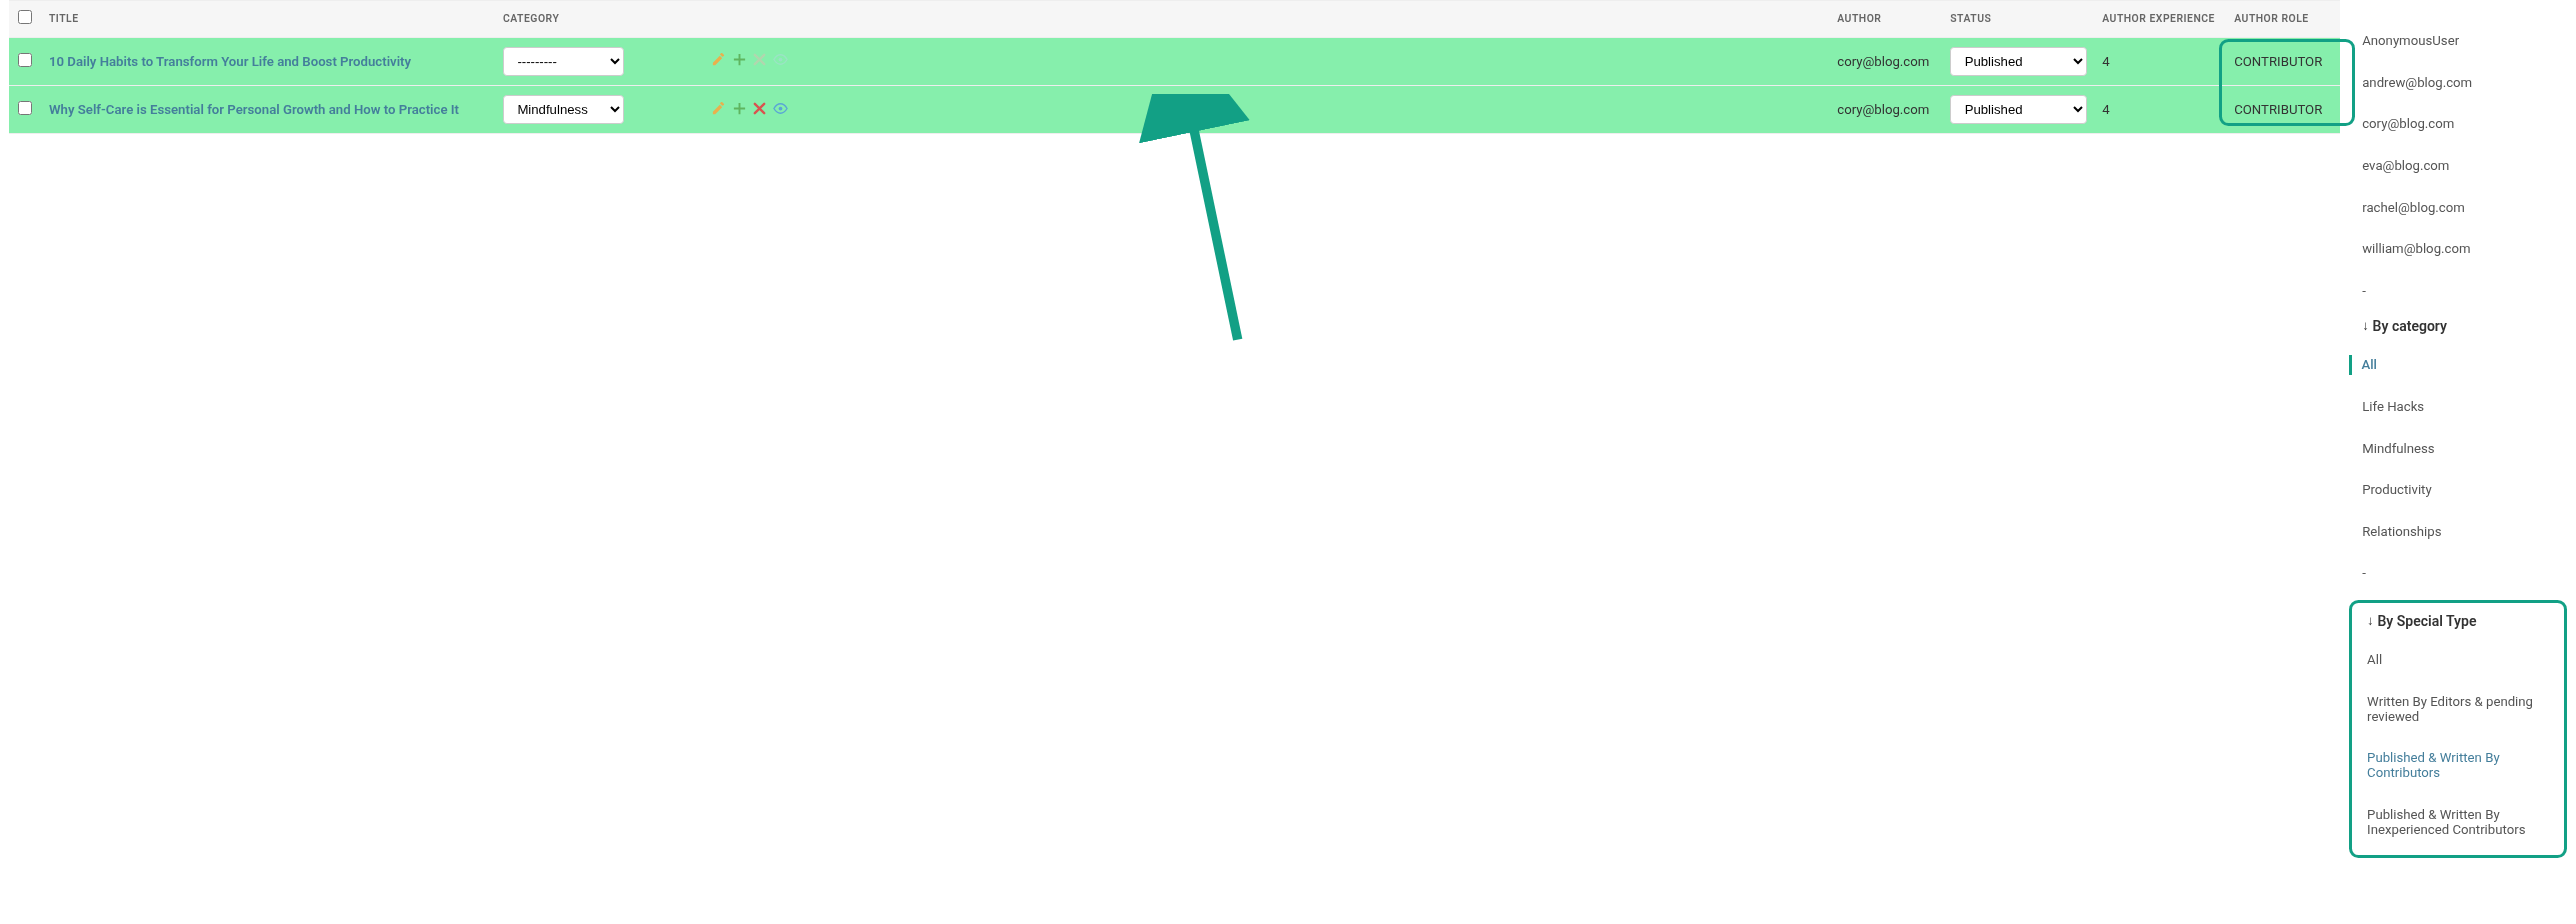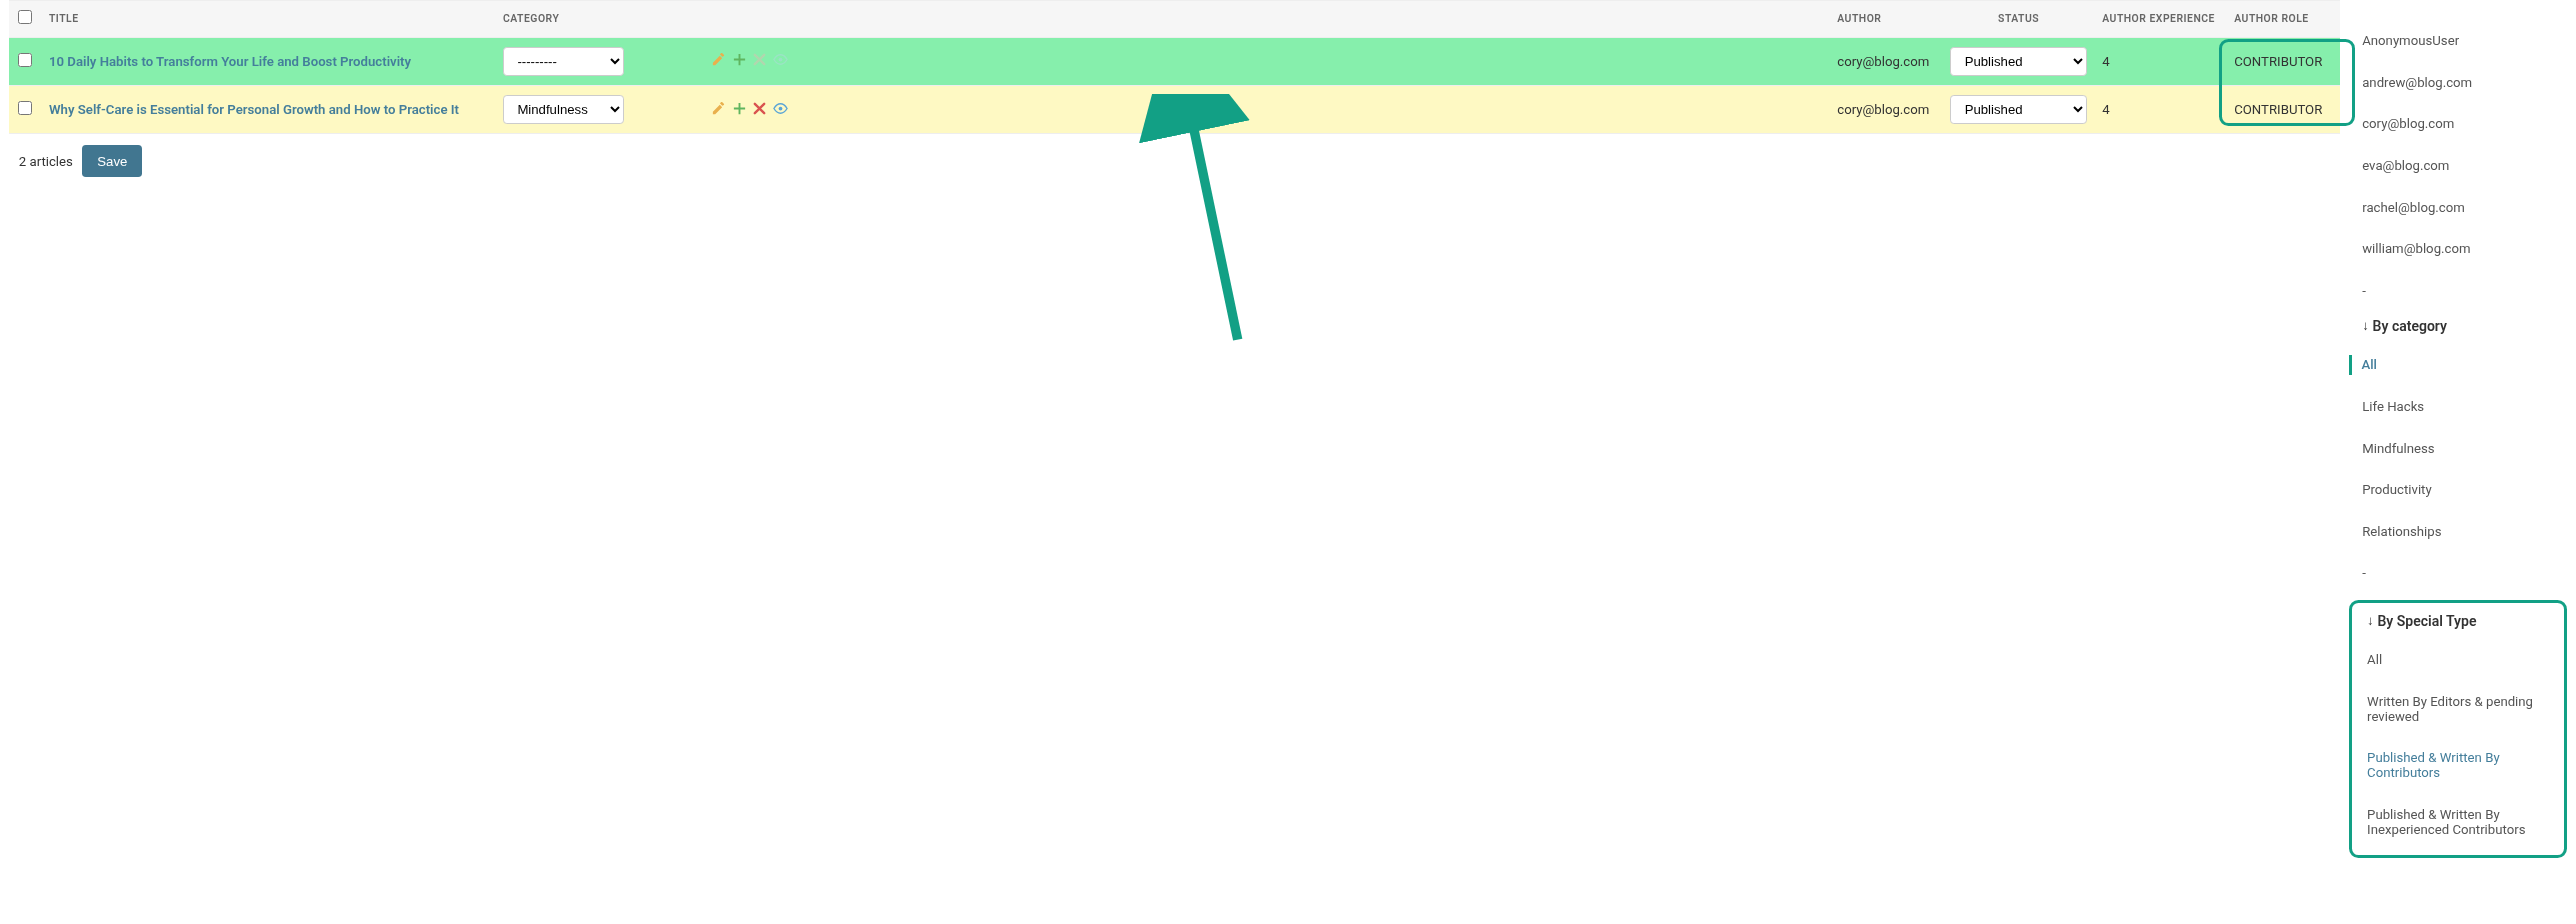--- a/index.html
+++ b/index.html
@@ -7,21 +7,21 @@
 .container { display: flex; width: 100%; }
 .main { flex: 1; padding: 0 9.4px 0 9.4px; }
 .sidebar { width: 227px; padding: 9.4px 9.4px 9.4px 0; font-size: 13.2px; color: #555; }
 
 
 table { width: 100%; border-collapse: collapse; }
 thead tr { background: #f6f6f6; border-top: 0.9px solid #eee; border-bottom: 0.9px solid #eee; }
 thead th { text-align: left; font-size: 10.4px; font-weight: 600; letter-spacing: 0.5px; color: #666; padding: 9.4px 7.6px; text-transform: uppercase; }
 tbody tr { border-bottom: 0.9px solid #eee; }
 tbody tr.even { background: #86efac; }
-tbody tr.odd { background: #fef9c3; }
+tbody tr.odd { background: #86efac; }
 tbody td { padding: 9.4px 7.6px; vertical-align: middle; font-size: 13.2px; color: #333; }
 .chk-col { width: 32px; text-align: center; }
 input[type="checkbox"] { width: 14px; height: 14px; }
 
 a.title-link { color: #447e9b; font-weight: 600; text-decoration: none; }
 
 select { font-size: 13.2px; padding: 4.7px 9.4px; border: 0.9px solid #ccc; border-radius: 3.8px; background: #fff; min-width: 113px; }
 
 .action-icons { display: inline-flex; gap: 5.7px; align-items: center; }
 .action-icons svg { width: 15px; height: 15px; }
@@ -47,21 +47,21 @@
 .special-filter-box .filter-block { margin-bottom: 0; padding-left: 3.8px; }
 
 .arrow-annot { position: absolute; pointer-events: none; }
 
 .main-wrap { position: relative; }
 
 
 .col-title    { width: 454px; margin-left: 40px; }
 .col-category { width: 208px; }
 .col-author   { width: 113px; }
-.col-status   { width: 142px; text-align: center; }
+.col-status   { width: 142px; }
 .col-exp      { width: 132px; }
 .col-role     { width: 113px; }
 
 .count-text { color: #333; font-size: 13.2px; }
 
 </style>
 </head>
 <body>
 
 <div class="container main-wrap">
@@ -126,24 +126,20 @@
                   </svg></span>
               </span></td>
             <td>cory@blog.com</td>
             <td><select><option>Published</option><option>Draft</option><option>Pending Review</option></select></td>
             <td>4</td>
             <td>CONTRIBUTOR</td>
           </tr>
         </tbody>
     </table>
 
-    <div class="footer-row">
-      <span class="count-text">2 articles</span>
-      <button class="save-btn">Save</button>
-    </div>
   </div>
 
   <div class="sidebar">
 
     <div class="filter-block">
       <ul class="filter-list">
           <li><a href="#">AnonymousUser</a></li>
           <li><a href="#">andrew@blog.com</a></li>
           <li><a href="#">cory@blog.com</a></li>
           <li><a href="#">eva@blog.com</a></li>

